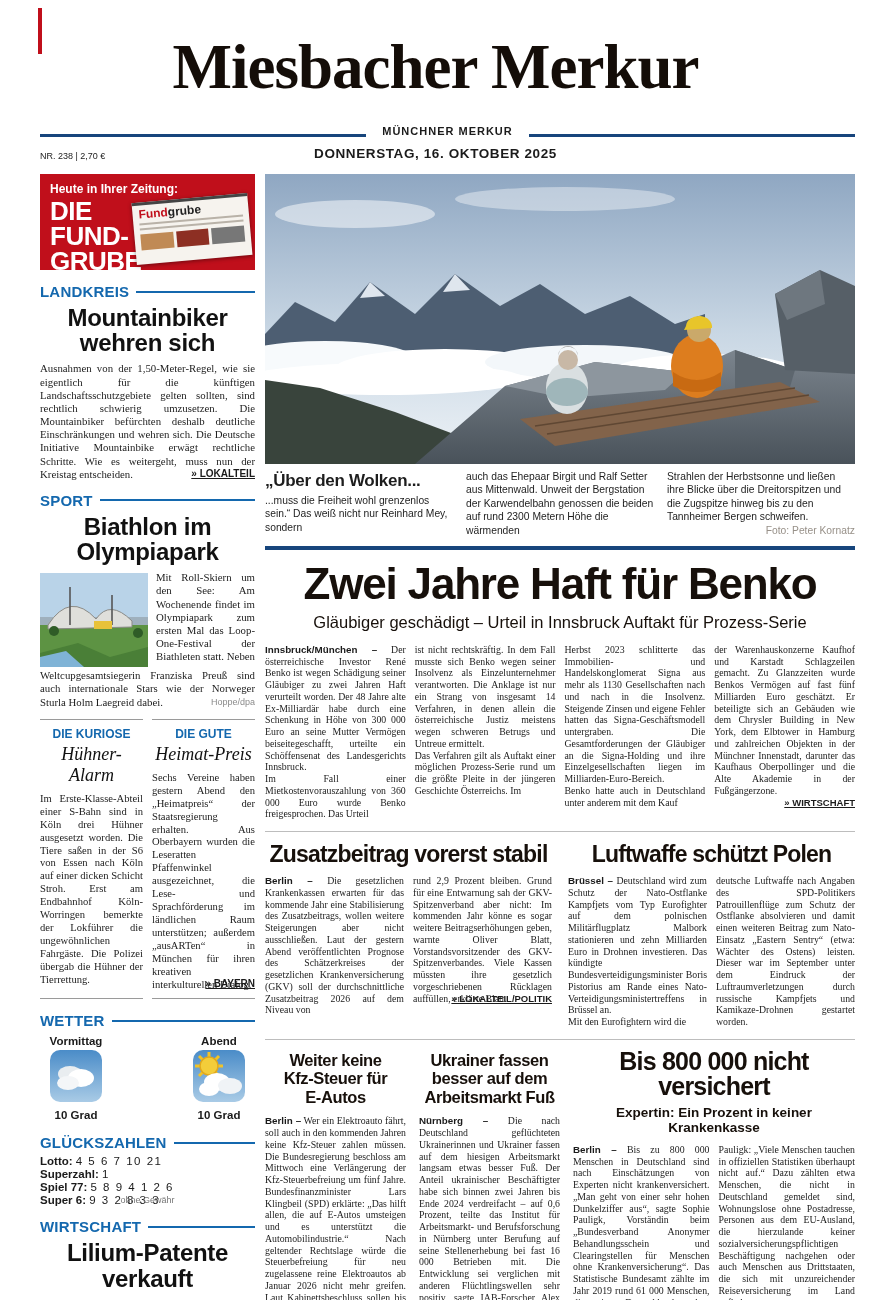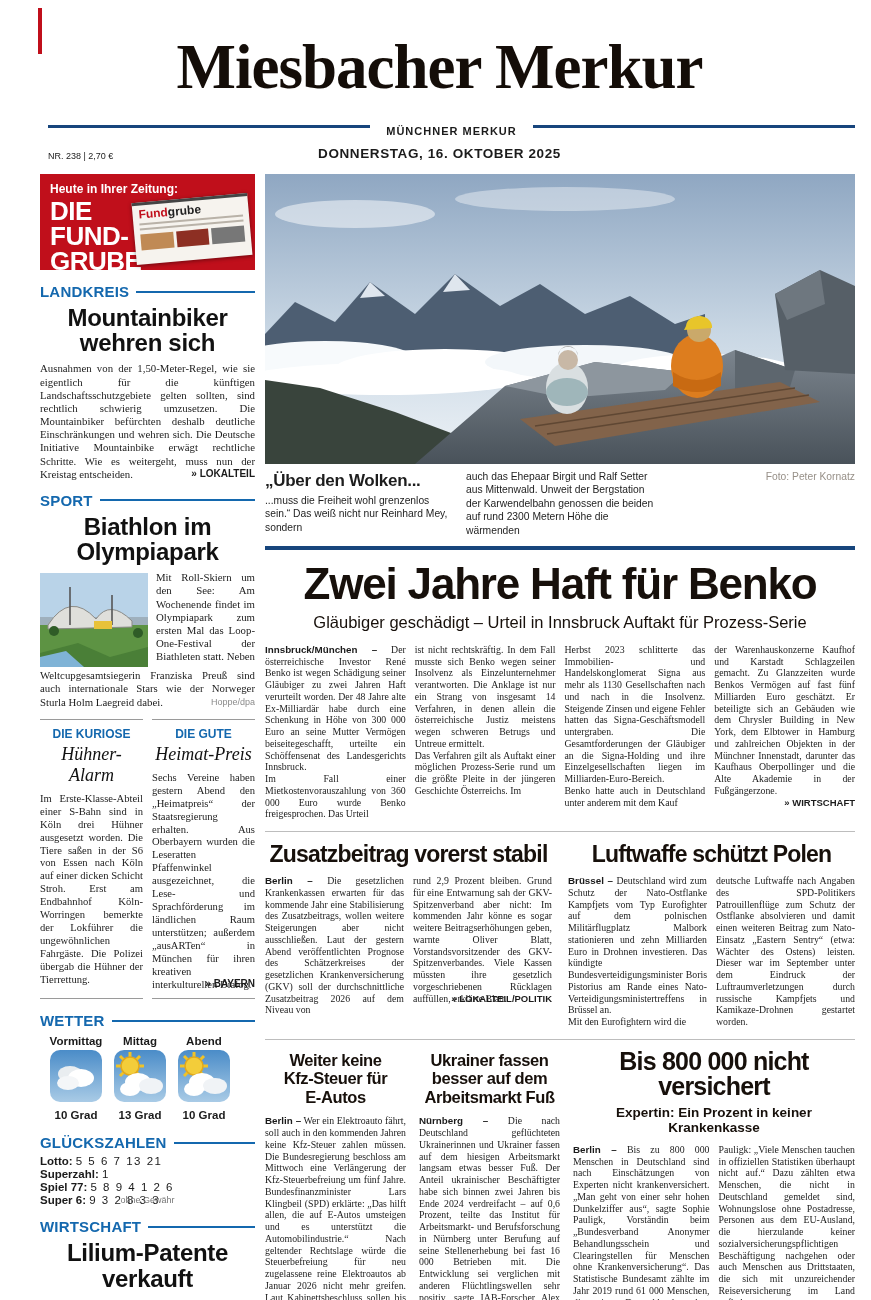--- a/index.html
+++ b/index.html
@@ -5,23 +5,23 @@
   * { margin:0; padding:0; box-sizing:border-box; }
   html,body { background:#ffffff; }
   .page {
     position:relative; width:871px; height:1300px; margin:0 auto;
     background:#fff; overflow:hidden; color:#1b1b1b;
     font-family:"Liberation Serif", serif;
   }
   .regmark { position:absolute; left:38px; top:8px; width:4px; height:46px; background:#c00f1b; }
 
   
-  .masthead { padding-top:36px; text-align:center;padding-left:8px; }
+  .masthead { padding-top:36px; text-align:center; }
   .mast-title { font-family:"Liberation Serif", serif; font-weight:bold; font-size:63px; line-height:1; color:#140d08; letter-spacing:-1px; }
-  .mast-row { display:flex; align-items:flex-start; margin:26px 16px 0 40px; }
+  .mast-row { display:flex; align-items:flex-end; margin:26px 16px 0 40px; }
   .mast-row .bluebar { flex:1; height:3px; background:#17457c; }
   .mast-center { font-family:"Liberation Sans", sans-serif; font-weight:bold; font-size:11px; letter-spacing:1px; margin:0 16px; white-space:nowrap; }
   .mast-sub { position:relative; margin-top:9px; height:16px; }
   .mast-nr { position:absolute; left:40px; bottom:1px; font-family:"Liberation Sans", sans-serif; font-size:9px; color:#222; }
   .mast-date { font-family:"Liberation Sans", sans-serif; font-weight:bold; font-size:13.5px; letter-spacing:.6px; }
 
   
   .content { display:flex; gap:10px; padding:12px 16px 0 40px; }
   .sidebar { width:215px; flex:none; }
   .main { flex:1; min-width:0; }
@@ -38,32 +38,32 @@
   .thumb-blocks { display:flex; gap:3px; margin-top:4px; }
   .thumb-blocks i { display:block; height:16px; flex:1; }
   .tb1{background:#c08a55;} .tb2{background:#8d2f23;} .tb3{background:#777;}
 
   .sec { display:flex; align-items:center; gap:7px; margin:13px 0 4px; }
   .sec .t { font-family:"Liberation Sans", sans-serif; font-weight:bold; font-size:15px; color:#1468ae; letter-spacing:.2px; white-space:nowrap;text-align:center; }
   .sec .ln { flex:1; height:2px; background:#1468ae; }
 
   .h-side { font-family:"Liberation Sans", sans-serif; font-weight:bold; font-size:24px; line-height:1.05; text-align:center; letter-spacing:-.3px; margin:5px 0 7px; color:#111; }
   .body-s { font-size:10.8px; line-height:1.22; text-align:justify; hyphens:auto; color:#1c1c1c; }
-  .refline { font-family:"Liberation Sans", sans-serif; font-weight:bold; font-size:10px; text-align:right; margin-top:-13px; }
+  .refline { font-family:"Liberation Sans", sans-serif; font-weight:bold; font-size:10px; text-align:right; margin-top:-13px;text-decoration:underline; }
   .creditline { font-family:"Liberation Sans", sans-serif; font-size:9px; color:#8b8b8b; text-align:right; margin-top:-12px; }
 
   .sport-img { float:left; width:108px; height:94px; margin:2px 8px 2px 0; }
 
   .mini-row { display:flex; gap:9px; margin-top:12px; }
   .mini { flex:1; border-top:1px solid #9a9a9a; border-bottom:1px solid #9a9a9a; padding:7px 0 9px; }
   .mini .k { font-family:"Liberation Sans", sans-serif; font-weight:bold; font-size:12px; color:#1468ae; text-align:center; }
   .mini .h { font-family:"Liberation Serif", serif; font-style:italic; font-size:18px; text-align:center; margin:3px 0 7px; color:#111; }
   .mini .body-s { font-size:10.6px; }
 
-  .wx-row { display:flex; justify-content:flex-start; padding:2px 4px 0; }
+  .wx-row { display:flex; justify-content:space-between; padding:2px 4px 0; }
   .wx { width:64px; text-align:center; }
   .wx .t { font-family:"Liberation Sans", sans-serif; font-weight:bold; font-size:11.5px; }
   .wx svg { margin-top:3px; }
   .wx .temp { font-family:"Liberation Sans", sans-serif; font-weight:bold; font-size:11.5px; margin-top:3px; }
 
   .lotto { font-family:"Liberation Sans", sans-serif; font-size:11.5px; margin-top:4px; }
   .lotto .row { margin-bottom:1px; }
   .lotto b { font-weight:bold; }
   .lotto .v { letter-spacing:1.5px; }
   .og { font-family:"Liberation Sans", sans-serif; font-size:9px; color:#777; text-align:center; margin-top:-12px; }
@@ -201,37 +201,20 @@
                 </linearGradient>
               </defs>
             <rect width="52" height="52" rx="10" fill="url(#wb1)"></rect>
             <ellipse cx="20" cy="24" rx="12" ry="8" fill="#e9edf0"></ellipse>
             <ellipse cx="31" cy="28" rx="13" ry="9" fill="#ffffff"></ellipse>
             <ellipse cx="18" cy="33" rx="11" ry="7" fill="#f4f6f8"></ellipse>
           </svg>
           <div class="temp" data-bind="sidebar.wetter.entries.0.temp">10 Grad</div>
         </div>
         <div class="wx">
-          <div class="t" data-bind="sidebar.wetter.entries.1.time">Mittag</div>
-          <svg width="52" height="52" viewBox="0 0 52 52">
-            <rect width="52" height="52" rx="10" fill="url(#wb1)"></rect>
-            <g stroke="#f0c328" stroke-width="3">
-                <line x1="16" y1="2" x2="16" y2="30"></line>
-                <line x1="2" y1="16" x2="30" y2="16"></line>
-                <line x1="6" y1="6" x2="26" y2="26"></line>
-                <line x1="26" y1="6" x2="6" y2="26"></line>
-              </g>
-            <circle cx="16" cy="16" r="9" fill="#f3cd3a" stroke="#e0a81e" stroke-width="1.5"></circle>
-            <ellipse cx="24" cy="32" rx="13" ry="9" fill="#ffffff"></ellipse>
-            <ellipse cx="37" cy="36" rx="12" ry="8" fill="#f0f3f6"></ellipse>
-            <ellipse cx="16" cy="39" rx="10" ry="7" fill="#ffffff"></ellipse>
-          </svg>
-          <div class="temp" data-bind="sidebar.wetter.entries.1.temp">13 Grad</div>
-        </div>
-        <div class="wx">
           <div class="t" data-bind="sidebar.wetter.entries.2.time">Abend</div>
           <svg width="52" height="52" viewBox="0 0 52 52">
             <rect width="52" height="52" rx="10" fill="url(#wb1)"></rect>
             <g stroke="#f0c328" stroke-width="3">
                 <line x1="16" y1="2" x2="16" y2="30"></line>
                 <line x1="2" y1="16" x2="30" y2="16"></line>
                 <line x1="6" y1="6" x2="26" y2="26"></line>
                 <line x1="26" y1="6" x2="6" y2="26"></line>
               </g>
             <circle cx="16" cy="16" r="9" fill="#f3cd3a" stroke="#e0a81e" stroke-width="1.5"></circle>
@@ -241,21 +224,21 @@
           </svg>
           <div class="temp" data-bind="sidebar.wetter.entries.2.temp">10 Grad</div>
         </div>
       </div>
 
       <div class="sec">
         <span class="t" data-bind="sidebar.glueckszahlen.label">GLÜCKSZAHLEN</span>
           <span class="ln"></span>
       </div>
       <div class="lotto">
-        <div class="row"><b data-bind="sidebar.glueckszahlen.rows.0.label">Lotto:</b> <span class="v" data-bind="sidebar.glueckszahlen.rows.0.value">5 5 6 7 13 21</span></div>
+        <div class="row"><b data-bind="sidebar.glueckszahlen.rows.0.label">Lotto:</b> <span class="v" data-bind="sidebar.glueckszahlen.rows.0.value">4 5 6 7 10 21</span></div>
         <div class="row"><b data-bind="sidebar.glueckszahlen.rows.1.label">Superzahl:</b> <span class="v" data-bind="sidebar.glueckszahlen.rows.1.value">1</span></div>
         <div class="row"><b data-bind="sidebar.glueckszahlen.rows.2.label">Spiel 77:</b> <span class="v" data-bind="sidebar.glueckszahlen.rows.2.value">5 8 9 4 1 2 6</span></div>
         <div class="row"><b data-bind="sidebar.glueckszahlen.rows.3.label">Super 6:</b> <span class="v" data-bind="sidebar.glueckszahlen.rows.3.value">9 3 2 8 3 3</span></div>
         <div class="og" data-bind="sidebar.glueckszahlen.note">ohne Gewähr</div>
       </div>
 
       <div class="sec">
         <span class="t" data-bind="sidebar.wirtschaft.label">WIRTSCHAFT</span>
           <span class="ln"></span>
       </div>
@@ -314,20 +297,21 @@
         </g>
       </svg>
 
       <div class="caps">
         <div class="cap">
           <div class="h" data-bind="main.caption.title">„Über den Wolken...</div>
           <span data-bind="main.caption.col1">...muss die Freiheit wohl grenzenlos sein.“ Das weiß nicht nur Reinhard Mey, sondern</span>
         </div>
         <div class="cap"><span data-bind="main.caption.col2">auch das Ehepaar Birgit und Ralf Setter aus Mittenwald. Unweit der Bergstation der Karwendelbahn genossen die beiden auf rund 2300 Metern Höhe die wärmenden</span></div>
         <div class="cap">
+          <span data-bind="main.caption.col3">Strahlen der Herbstsonne und ließen ihre Blicke über die Dreitorspitzen und die Zugspitze hinweg bis zu den Tannheimer Bergen schweifen.</span>
           <span class="credit" data-bind="main.caption.credit">Foto: Peter Kornatz</span>
         </div>
       </div>
 
       <div class="bigrule"></div>
 
       <article>
         <h2 class="benko-h" data-bind="main.benko.headline">Zwei Jahre Haft für Benko</h2>
         <div class="benko-sub" data-bind="main.benko.subhead">Gläubiger geschädigt – Urteil in Innsbruck Auftakt für Prozess-Serie</div>
         <div class="cols">

